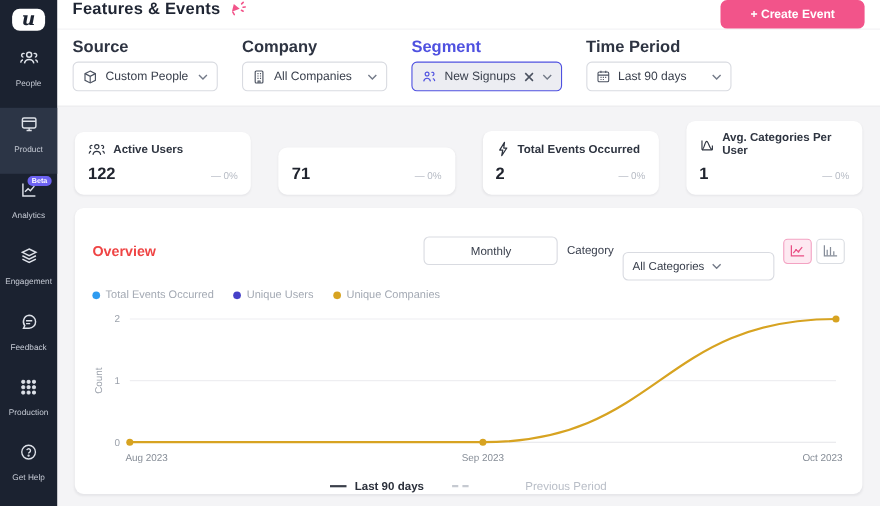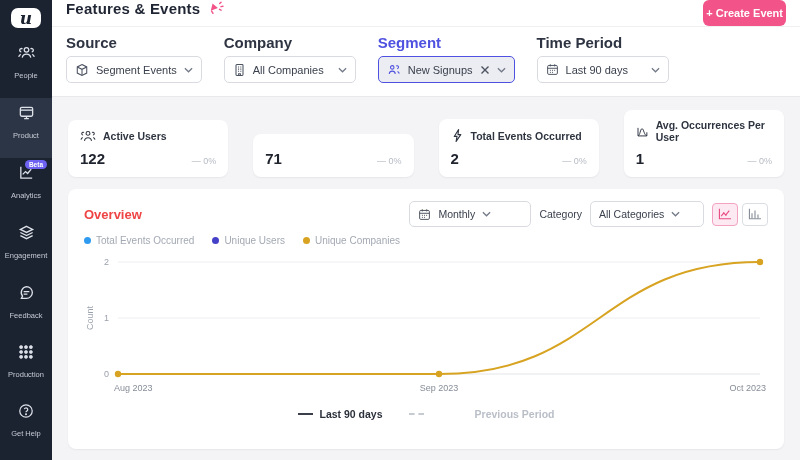--- a/index.html
+++ b/index.html
@@ -17,21 +17,21 @@
   .nav-item svg { stroke:#dde1e8; }
   .badge { position:absolute; top:2px; right:5px; background:#6d62f2; color:#fff; font-size:6.5px; padding:1px 4px; border-radius:6px; font-weight:bold; }
   .side-bottom { margin-top:auto; display:flex; flex-direction:column; align-items:center; width:100%; padding-bottom:6px; }
   .avatar { width:30px; height:28px; border-radius:6px; background:#3fc878; color:#fff; font-size:10px; font-weight:bold; display:flex; align-items:center; justify-content:center; margin-top:16px; cursor:pointer; }
 
   
   .main { margin-left:52px; height:460px; display:flex; flex-direction:column; }
   .topbar { height:42px; background:#fff; display:flex; padding:0 14px; border-bottom:1px solid #f0f0f2; }
   .page-title { font-size:15px; font-weight:bold; color:#1f2533; letter-spacing:.2px; }
   .title-icon { margin-left:8px; display:inline-flex; }
-  .create-btn { margin-left:auto; background:#f2548a; color:#fff; border:none; border-radius:6px; font-size:11px; font-weight:bold; padding:7px 3px; cursor:pointer; font-family:inherit; }
+  .create-btn { margin-left:auto; background:#f2548a; color:#fff; border:none; border-radius:6px; font-size:11px; font-weight:bold; padding:7px 27px; cursor:pointer; font-family:inherit; }
 
   .filterbar { background:#fff; padding:7px 14px 13px; display:flex; gap:22px; border-bottom:1px solid #e9e9eb; }
   .fgroup .flabel { font-size:15px; font-weight:bold; color:#2e3442; margin-bottom:5px; }
   .fgroup.seg .flabel { color:#4f51e0; }
   .fcontrol { height:27px; min-width:132px; background:#fff; border:1px solid #d9dbe1; border-radius:5px; display:flex; align-items:center; padding:0 8px; gap:7px; cursor:pointer; color:#3a404d; }
   .fcontrol .caret { margin-left:auto; }
   .fgroup.seg .fcontrol { border:1.5px solid #4f51e0; background:#ecedf2; }
   .fcontrol svg { flex:none; }
 
   .content { flex:1; padding:13px 16px 0; }
@@ -40,40 +40,40 @@
   .stat-top { display:flex; align-items:center; gap:7px; font-weight:bold; color:#2e3440; font-size:10.5px; }
   .stat-bottom { display:flex; align-items:baseline; justify-content:space-between; margin-top:7px; }
   .stat-value { font-size:15px; font-weight:bold; color:#20242e; }
   .stat-change { font-size:9px; color:#b6bbc4; }
 
   .overview-card { background:#fff; border-radius:8px; box-shadow:0 1px 2px rgba(20,25,40,.06); margin-top:12px; padding:12px 16px 8px; height:260px; position:relative; }
   .ov-head { display:flex; align-items:center; }
   .ov-title { font-size:13px; font-weight:bold; color:#ef4444; }
   .ov-controls { margin-left:auto; display:flex; align-items:center; gap:8px; }
   .sm-select { height:26px; border:1px solid #d9dbe1; border-radius:5px; background:#fff; display:flex; align-items:center; gap:7px; padding:0 8px; cursor:pointer; color:#3a404d; font-size:10.5px; }
-  .sm-select.granularity { width:122px; }
-  .sm-select.category { width:114px; }
+  .sm-select.granularity { width:122px;flex-direction:column; }
+  .sm-select.category { width:138px;margin-top:28px; }
   .cat-label { font-size:10.5px; color:#3c4250; }
   .toggle-group { display:flex; gap:4px; }
   .tg-btn { width:26px; height:23px; border-radius:4px; display:flex; align-items:center; justify-content:center; cursor:pointer; border:1px solid #dadde2; background:#fff; }
   .tg-btn.active { background:#fde9f1; border-color:#f3a2c2; }
 
   .legend-row { display:flex; gap:18px; margin-top:8px; align-items:center; }
   .legend-item { display:flex; align-items:center; gap:5px; font-size:10px; color:#a3a9b3; cursor:pointer; }
   .dot { width:7px; height:7px; border-radius:50%; }
 
   .chart-wrap { margin-top:4px; }
   .chart-wrap svg { display:block; width:684px; height:150px; }
 
   .bottom-legend { display:flex; justify-content:center; gap:26px; margin-top:8px; align-items:center; }
   .bl-item { display:flex; align-items:center; gap:7px; cursor:pointer; }
   .bl-line { width:15px; border-top:2px solid #3a3f4a; }
   .bl-line.dashed { border-top:2px dashed #c6cad1; }
   .bl-item .bl-label { font-size:10.5px; font-weight:bold; color:#2b303b; }
-  .bl-item.muted .bl-label { color:#b9bec7; font-weight:bold;margin-left:44px; }
+  .bl-item.muted .bl-label { color:#b9bec7; font-weight:normal;margin-left:44px; }
 
   .next-card { margin-top:12px; height:16px; background:#fff; border-radius:8px 8px 0 0; box-shadow:0 1px 2px rgba(20,25,40,.06); }
 </style>
 </head>
 <body>
 
 <div class="sidebar">
   <div class="logo-box">
       <span>u</span>
     </div>
@@ -170,21 +170,21 @@
   </div>
 
   <div class="filterbar">
     <div class="fgroup">
       <div class="flabel">Source</div>
       <div class="fcontrol">
         <svg width="14" height="14" viewBox="0 0 16 16" fill="none" stroke="#4b5260" stroke-width="1.2">
             <path d="M8 1.8l5.4 2.7v7L8 14.2l-5.4-2.7v-7z"></path>
             <path d="M2.6 4.5L8 7.2l5.4-2.7M8 7.2V14"></path>
           </svg>
-        <span>Segment Events</span>
+        <span>Custom People</span>
         <svg class="caret" width="9" height="6" viewBox="0 0 10 6" fill="none" stroke="#737a88" stroke-width="1.4">
             <path d="M1 1l4 4 4-4"></path>
           </svg>
       </div>
     </div>
     <div class="fgroup">
       <div class="flabel">Company</div>
       <div class="fcontrol">
         <svg width="13" height="14" viewBox="0 0 14 16" fill="none" stroke="#4b5260" stroke-width="1.2">
             <rect x="3" y="1.8" width="8" height="12.4" rx="1"></rect>
@@ -264,21 +264,21 @@
             <span class="stat-value">2</span>
             <span class="stat-change">— 0%</span>
           </div>
       </div>
       <div class="stat-card">
         <div class="stat-top">
             <svg width="15" height="15" viewBox="0 0 16 16" fill="none" stroke="#2e3440" stroke-width="1.2">
               <path d="M2.5 13.5V3.5M2.5 13.5h11M13.5 13.5V9"></path>
               <path d="M2.5 13.2c2.6 0 2.8-8.7 5-8.7s2.6 8.7 6 8.5"></path>
             </svg>
-          <span>Avg. Occurrences Per User</span>
+          <span>Avg. Categories Per User</span>
           </div>
         <div class="stat-bottom">
             <span class="stat-value">1</span>
             <span class="stat-change">— 0%</span>
           </div>
       </div>
     </div>
 
     <div class="overview-card">
       <div class="ov-head">

